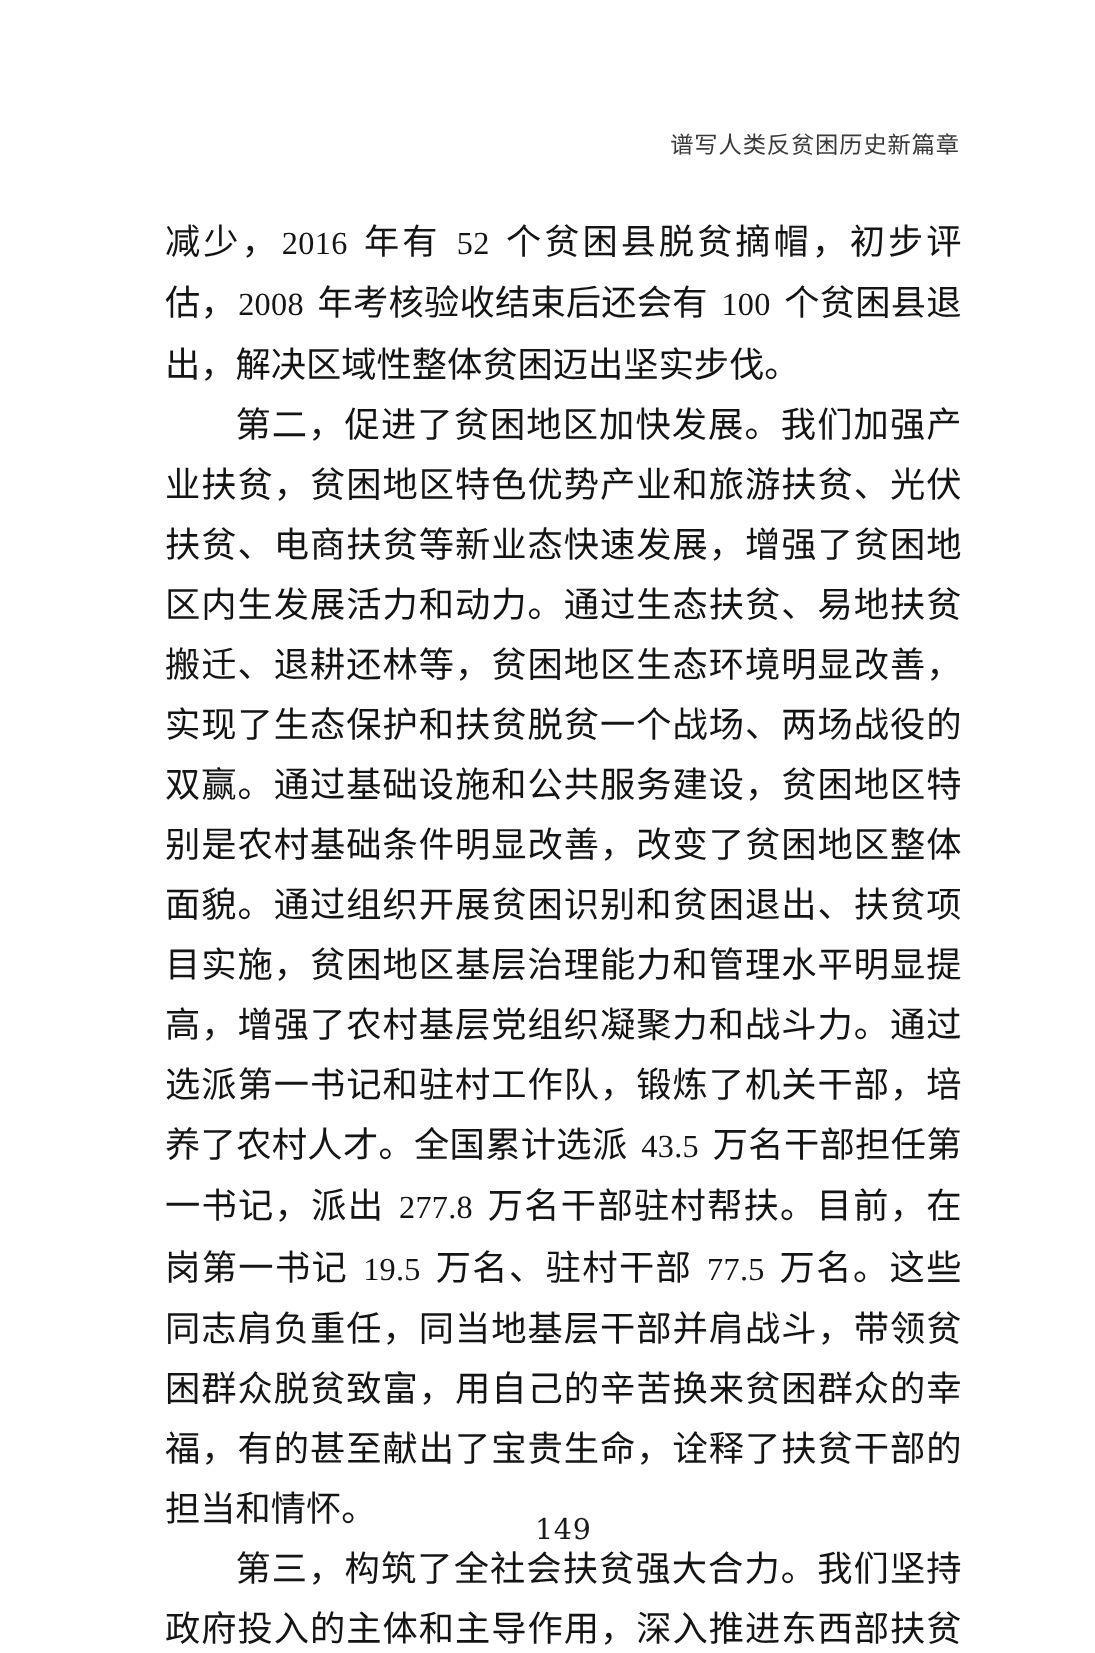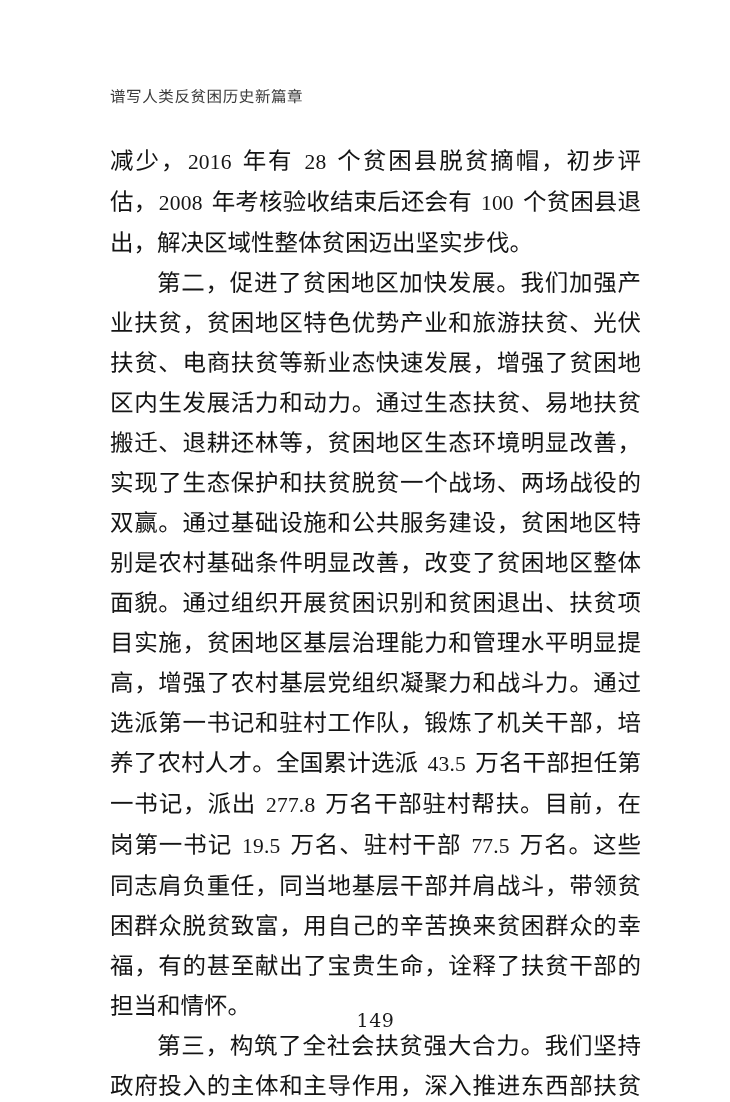--- a/index.html
+++ b/index.html
@@ -24,20 +24,21 @@
     height: 1102px;
     background: #ffffff;
   }
 
   
   .running-head {
     position: absolute;
     top: 88px;
     left: 110px;
     width: 530px;
+    text-align: right;
     font-size: 15.5px;
     line-height: 1.2;
     letter-spacing: 0.6px;
     color: #3a3a3a;
     white-space: nowrap;
   }
 
   
   .text-block {
     position: absolute;
@@ -86,21 +87,21 @@
 </style>
 </head>
 <body>
 
 <div class="page">
 
   <div class="running-head">谱写人类反贫困历史新篇章</div>
 
   <div class="text-block">
 
-    <p class="para">减少，<span class="num">2016</span> 年有 <span class="num">28</span> 个贫困县脱贫摘帽，初步评估，<span class="num">2008</span> 年考核验收结束后还会有 <span class="num">100</span> 个贫困县退出，解决区域性整体贫困迈出坚实步伐。</p>
+    <p class="para">减少，<span class="num">2016</span> 年有 <span class="num">52</span> 个贫困县脱贫摘帽，初步评估，<span class="num">2008</span> 年考核验收结束后还会有 <span class="num">100</span> 个贫困县退出，解决区域性整体贫困迈出坚实步伐。</p>
 
     <p class="para indent">第二，促进了贫困地区加快发展。我们加强产业扶贫，贫困地区特色优势产业和旅游扶贫、光伏扶贫、电商扶贫等新业态快速发展，增强了贫困地区内生发展活力和动力。通过生态扶贫、易地扶贫搬迁、退耕还林等，贫困地区生态环境明显改善，实现了生态保护和扶贫脱贫一个战场、两场战役的双赢。通过基础设施和公共服务建设，贫困地区特别是农村基础条件明显改善，改变了贫困地区整体面貌。通过组织开展贫困识别和贫困退出、扶贫项目实施，贫困地区基层治理能力和管理水平明显提高，增强了农村基层党组织凝聚力和战斗力。通过选派第一书记和驻村工作队，锻炼了机关干部，培养了农村人才。全国累计选派 <span class="num">43.5</span> 万名干部担任第一书记，派出 <span class="num">277.8</span> 万名干部驻村帮扶。目前，在岗第一书记 <span class="num">19.5</span> 万名、驻村干部 <span class="num">77.5</span> 万名。这些同志肩负重任，同当地基层干部并肩战斗，带领贫困群众脱贫致富，用自己的辛苦换来贫困群众的幸福，有的甚至献出了宝贵生命，诠释了扶贫干部的担当和情怀。</p>
 
     <p class="para indent">第三，构筑了全社会扶贫强大合力。我们坚持政府投入的主体和主导作用，深入推进东西部扶贫协作、党政机关定点扶贫、军队和武警部队扶贫、社会力量参与扶贫。中央财政专项扶贫资金年均增长 ，省级财政专项扶贫资金年均增长 。贫困县统筹整合财政涉农资金用于脱贫攻坚，累计整合  亿元。金融部门安排易地扶贫搬迁专项贷</p>
 
   </div>
 
   <div class="folio">149</div>
 
 </div>

